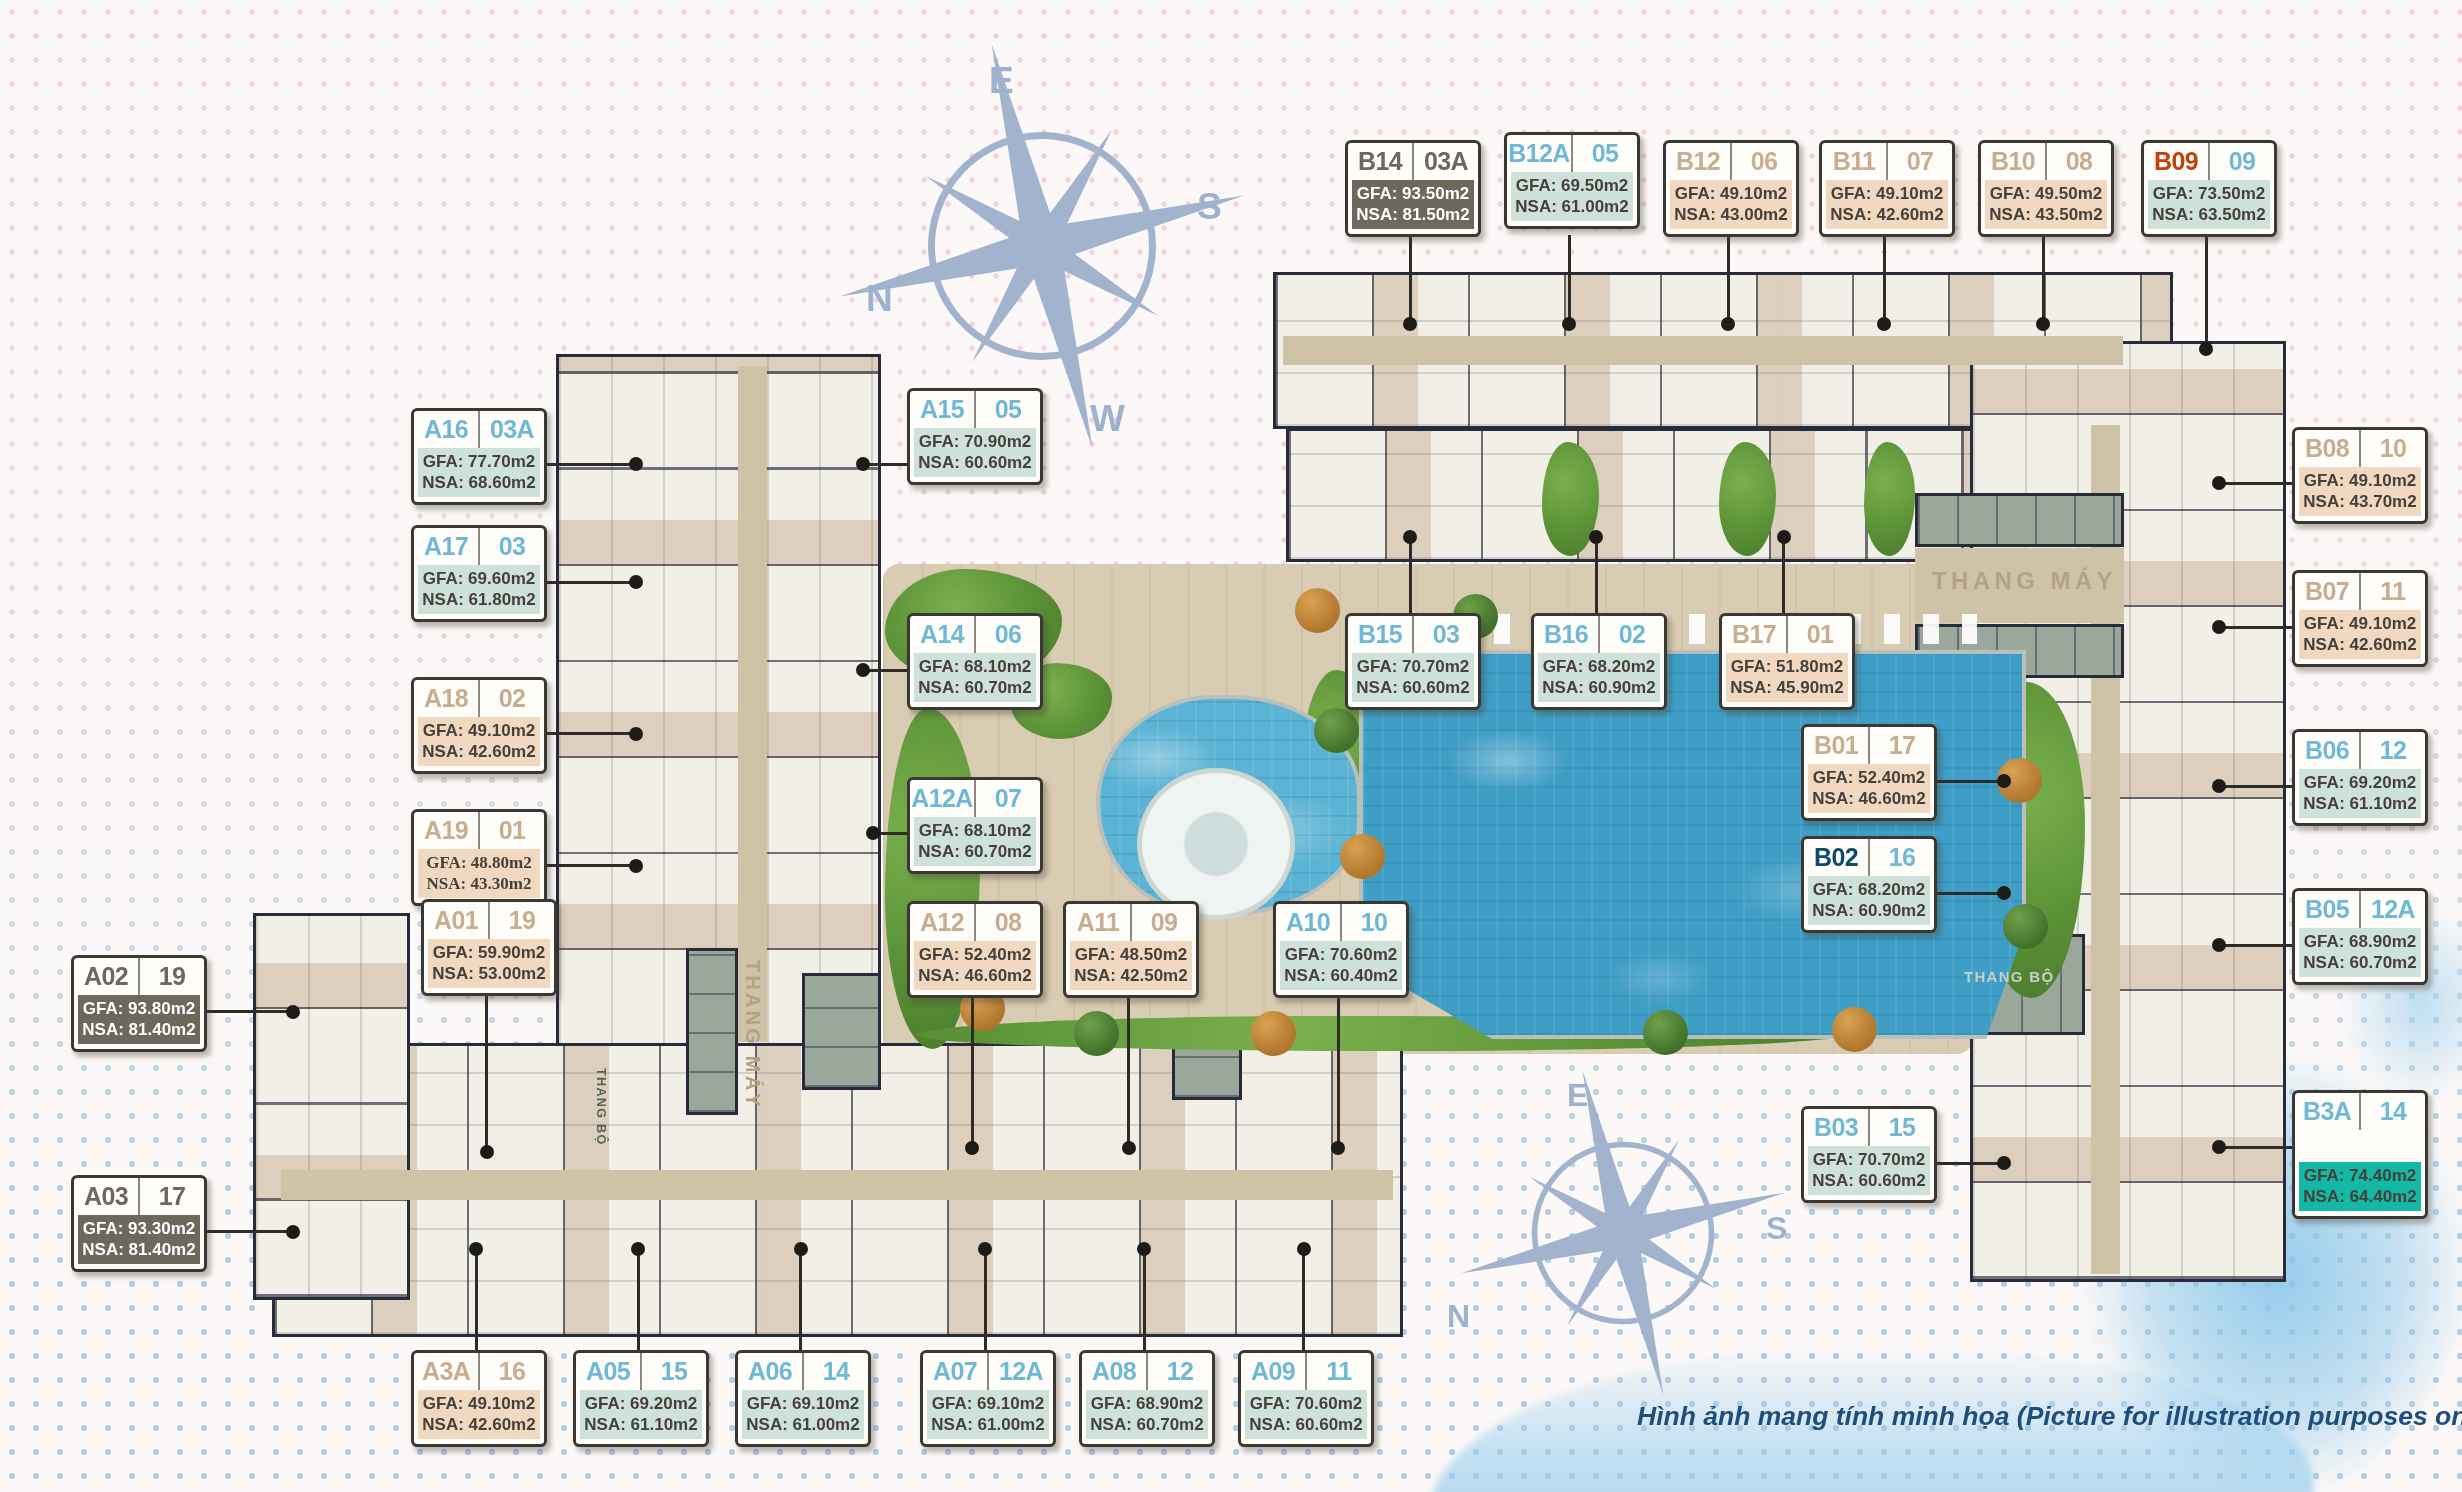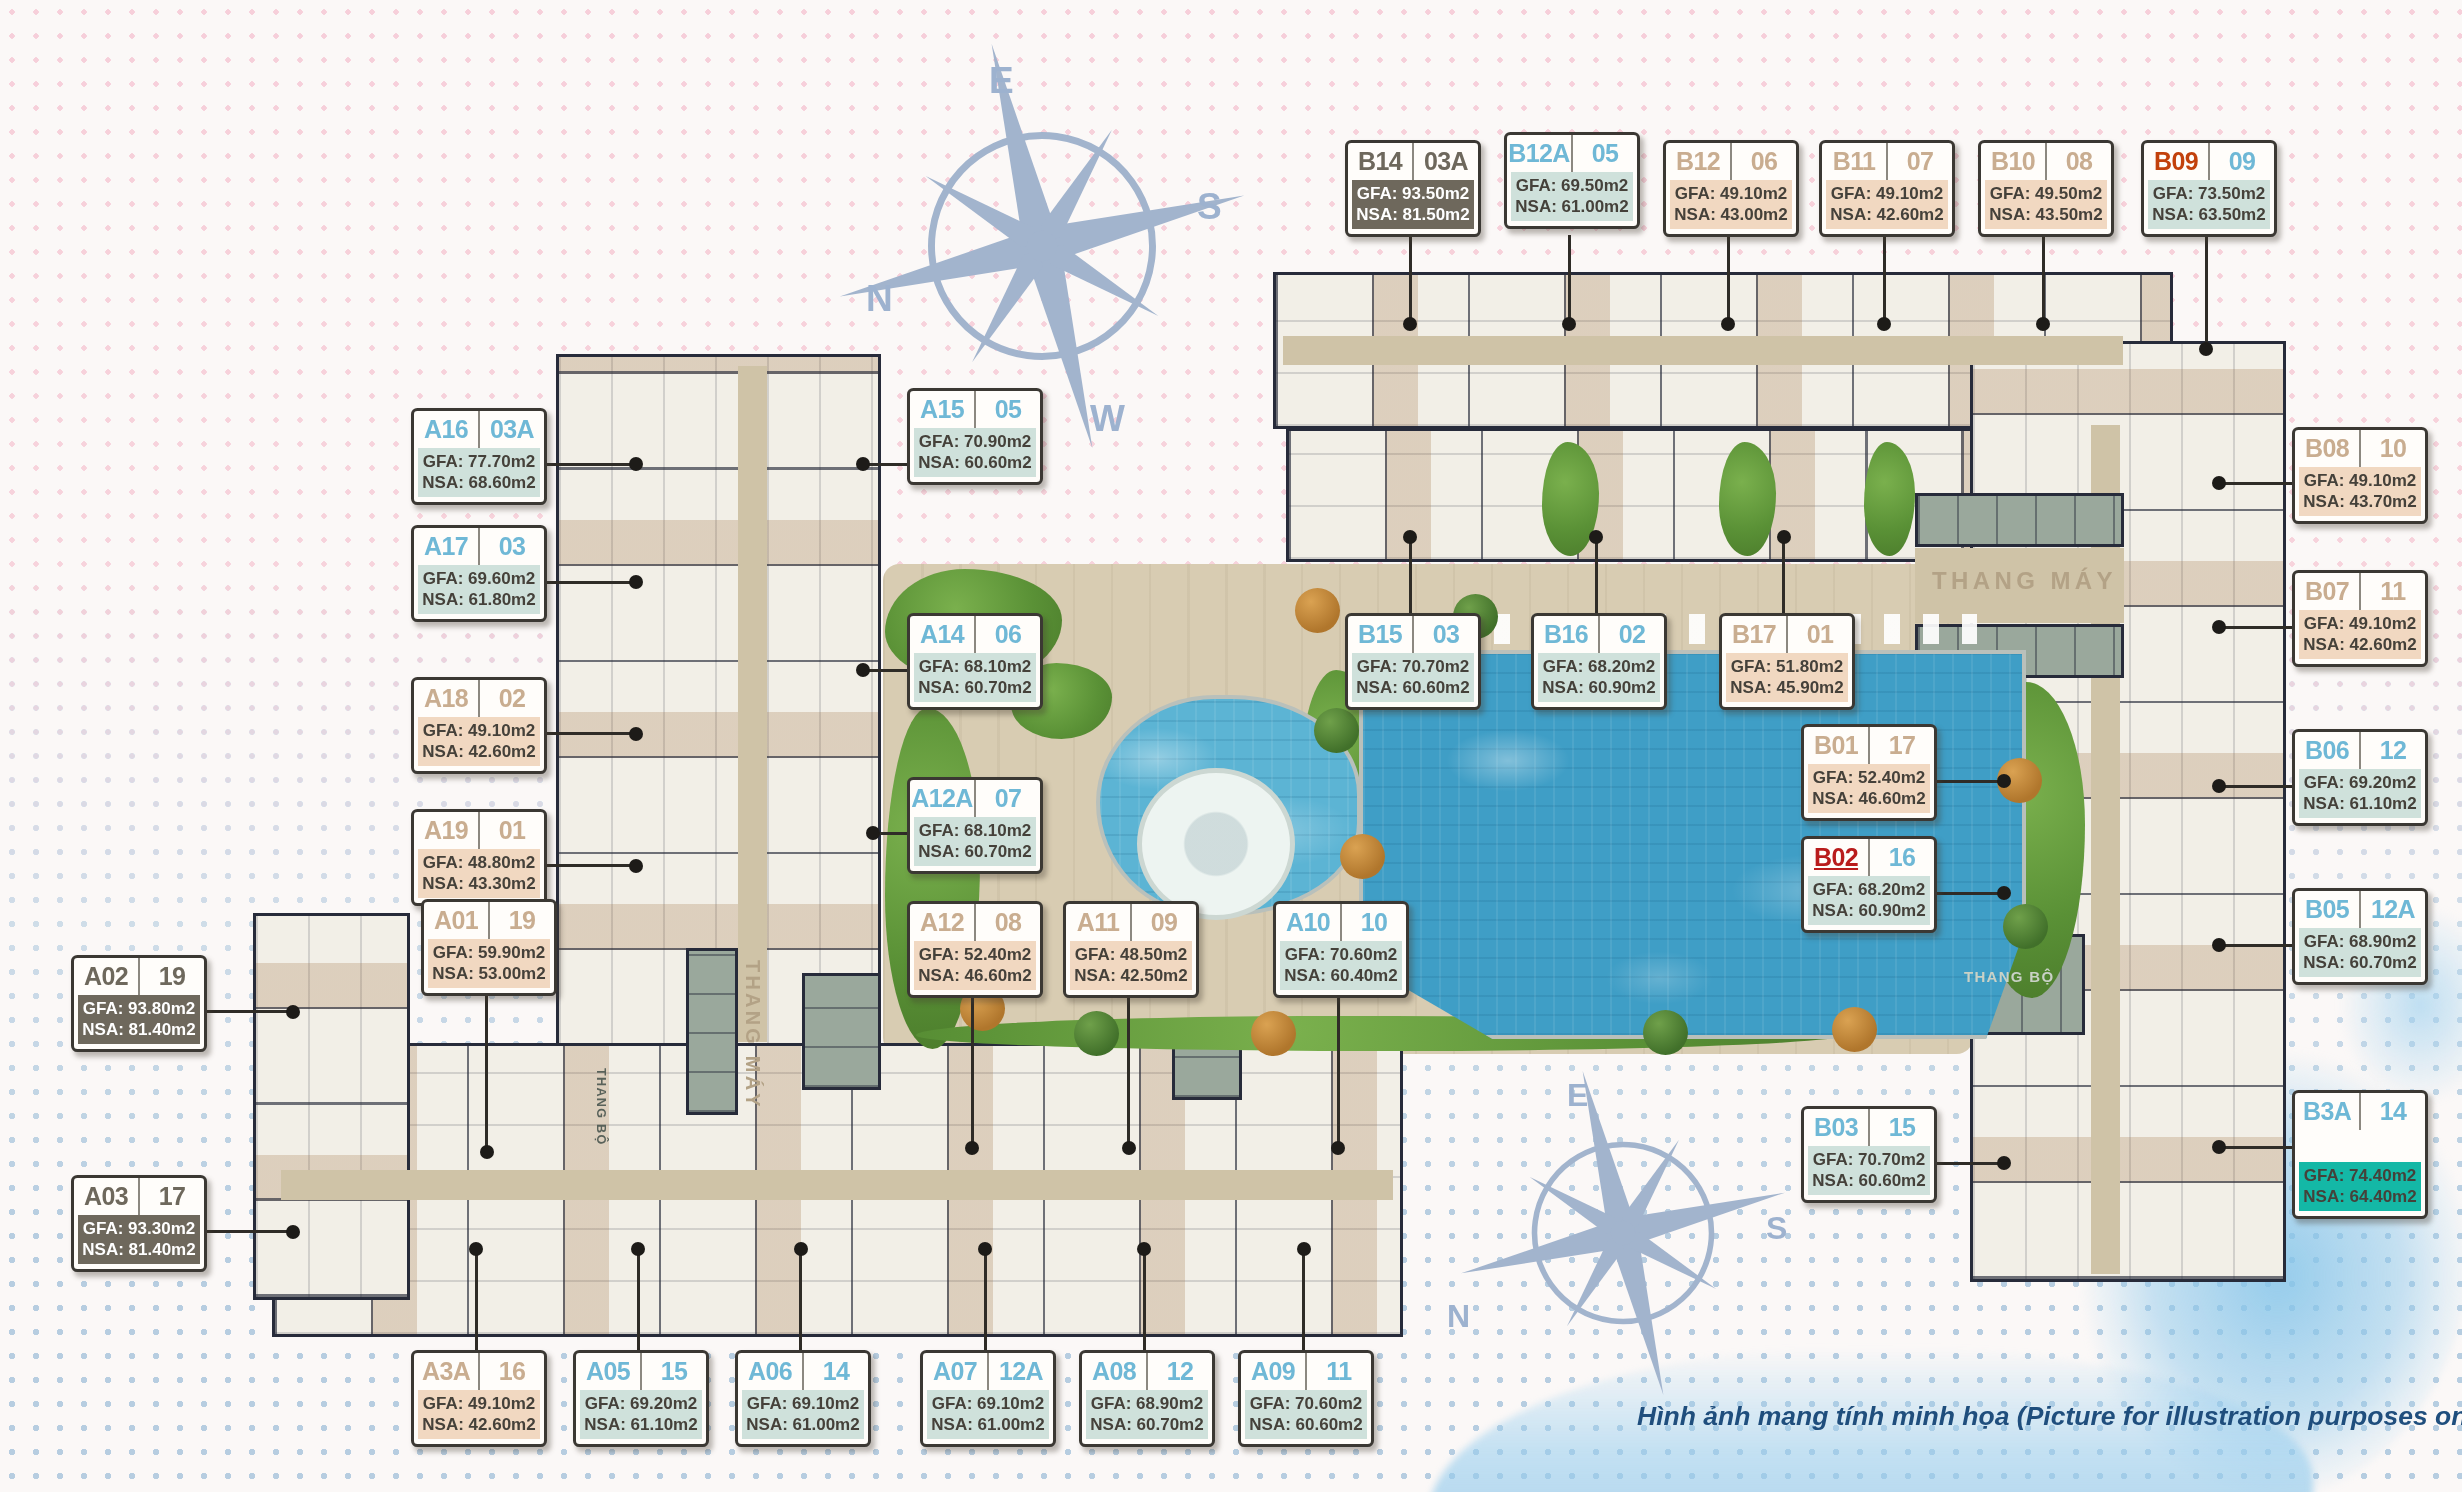--- a/index.html
+++ b/index.html
@@ -314,21 +314,21 @@
         </div>
       </div>
       <div class="leader" style="left: 541px; top: 864px; width: 95px; height: 2.5px;"></div>
       <div class="ldot" style="left: 629px; top: 859px;"></div>
       <div class="unit-card" style="left: 411px; top: 809px;">
         <div class="unit-head">
           <span class="unit-code" style="color: rgb(201, 173, 144);">A19</span>
           <span class="unit-divider"></span>
           <span class="unit-no" style="color: rgb(201, 173, 144);">01</span>
         </div>
-        <div class="unit-band" style="background: rgb(241, 216, 193); color: rgb(69, 65, 58);">
+        <div class="unit-band" style="background: rgb(241, 216, 193); color: rgb(69, 65, 58); font-family: Liberation Serif, serif;">
           <div>GFA: 48.80m2</div>
           <div>NSA: 43.30m2</div>
         </div>
       </div>
       <div class="leader" style="left: 485px; top: 994px; width: 2.5px; height: 158px;"></div>
       <div class="ldot" style="left: 480px; top: 1145px;"></div>
       <div class="unit-card" style="left: 421px; top: 899px;">
         <div class="unit-head">
           <span class="unit-code" style="color: rgb(201, 173, 144);">A01</span>
           <span class="unit-divider"></span>
@@ -492,21 +492,21 @@
         </div>
         <div class="unit-band" style="background: rgb(241, 216, 193); color: rgb(69, 65, 58);">
           <div>GFA: 52.40m2</div>
           <div>NSA: 46.60m2</div>
         </div>
       </div>
       <div class="leader" style="left: 1932px; top: 892px; width: 73px; height: 2.5px;"></div>
       <div class="ldot" style="left: 1997px; top: 886px;"></div>
       <div class="unit-card" style="left: 1801px; top: 836px;">
         <div class="unit-head">
-          <span class="unit-code" style="color: #b91c1c; text-decoration: underline;">B02</span>
+          <span class="unit-code" style="color: #0c4a6e;">B02</span>
           <span class="unit-divider"></span>
           <span class="unit-no" style="color: rgb(111, 184, 214);">16</span>
         </div>
         <div class="unit-band" style="background: rgb(207, 225, 219); color: rgb(69, 65, 58);">
           <div>GFA: 68.20m2</div>
           <div>NSA: 60.90m2</div>
         </div>
       </div>
       <div class="leader" style="left: 2219px; top: 482px; width: 73px; height: 2.5px;"></div>
       <div class="ldot" style="left: 2212px; top: 476px;"></div>

